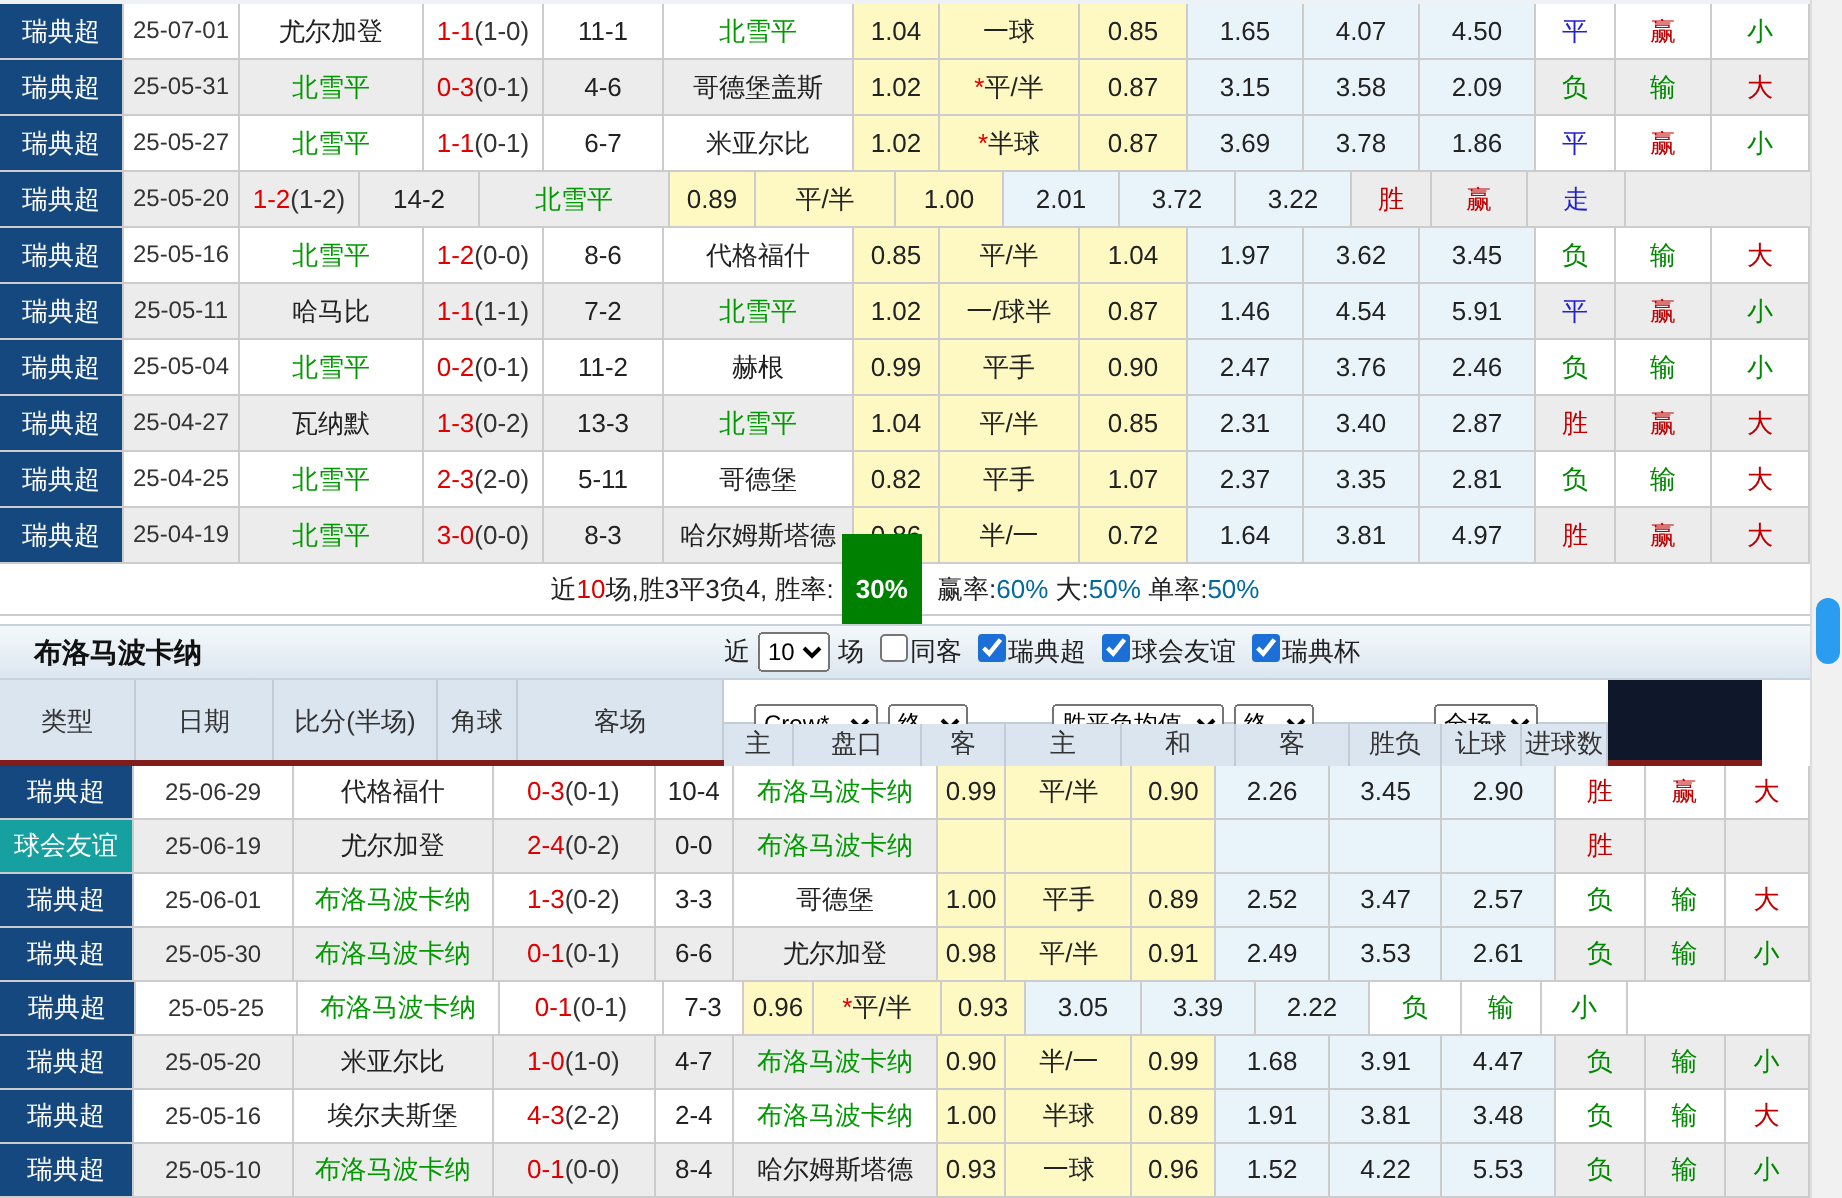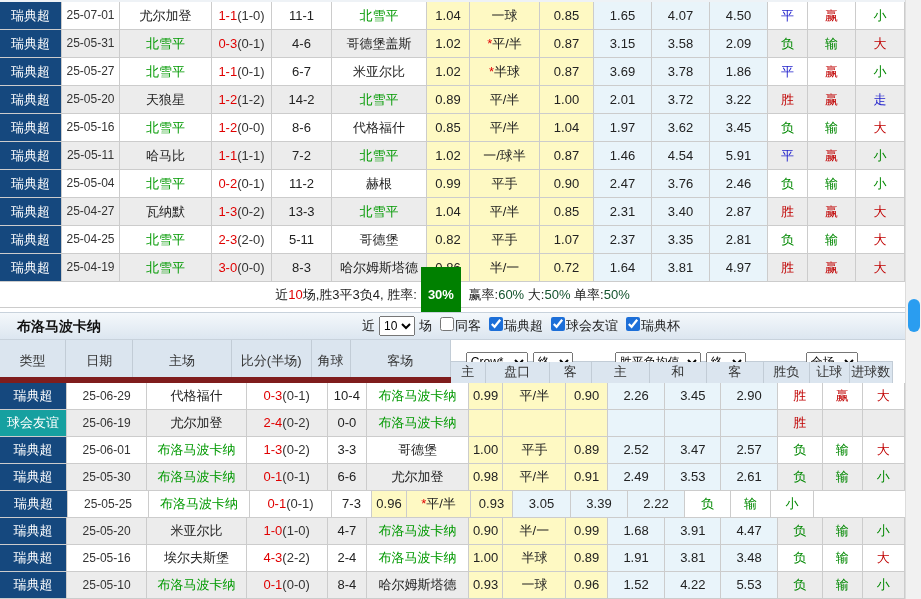--- a/index.html
+++ b/index.html
@@ -30,34 +30,34 @@
   .green{color:#009900}
   .sc{color:#e00000}
   .hf{color:#333}
   .star{color:#e00000}
   .badge{display:inline-block;background:#e00000;color:#fff;font-size:10px;line-height:12px;padding:0 2px;vertical-align:3px}
   .t-red{color:#c00000}.t-green{color:#008800}.t-blue{color:#2222cc}
   
   .summary{height:26px;line-height:25px;width:905px;text-align:center;border-bottom:1px solid #ccc;box-sizing:border-box;font-size:13px}
   .sum-plain{color:#222}
   .sum-red{color:#e00000}
-  .sum-blue{color:#14532d}
+  .sum-blue{color:#0369a1}
   .sum-badge{background:#008000;color:#fff;padding:20px 7px;margin:0 4px;font-weight:bold}
   .gap{height:4px;background:#fff}
   
   .sechdr{position:relative;height:28px;width:905px;background:linear-gradient(#f4f8fb,#dce6f0);
     border-top:1px solid #c8d2dc;border-bottom:1px solid #c8d2dc;box-sizing:border-box}
   .sectitle{position:absolute;left:17px;top:0;line-height:26px;font-weight:bold;font-size:14px;color:#111}
   .filters{position:absolute;left:362px;top:0;height:26px;display:flex;align-items:center;font-size:13px;color:#222}
   .filters select{margin:0 4px;height:20px;font-size:12px}
   .chk{display:flex;align-items:flex-start;margin-left:8px;cursor:pointer}
   input[type=checkbox]{width:14px;height:14px;margin:0 1px 0 0;accent-color:#1d6fd8}
   
   .header2{position:relative;display:flex;height:43px;width:881px;background:#0f172a;
-    border-bottom:6px solid #7f1d1d;box-sizing:border-box}
+    border-bottom:3px solid #7f1d1d;box-sizing:border-box}
   .hcell{box-sizing:border-box;border-right:1px solid #c2ccd6;line-height:42px;text-align:center;color:#333;background:#dbe5ef}
   .h0{width:68px}.h1{width:69px}.h2{width:101px}.h3{width:82px}.h4{width:40px}.h5{width:103px}
   .hdr-right{position:relative;width:442px}
   .hdr-selects{position:absolute;left:0;top:0;width:442px;height:22px;background:#fff;border-bottom:1px solid #c2ccd6;box-sizing:border-box}
   .hdr-selects select{position:absolute;top:12px;height:20px;font-size:12px}
   .sel0{left:15px;width:62px}.sel1{left:82px;width:40px}.sel2{left:164px;width:86px}.sel3{left:255px;width:40px}.sel4{left:355px;width:52px}
   .hdr-sub{position:absolute;left:0;top:22px;width:442px;height:21px;display:flex}
   .scol{box-sizing:border-box;border-right:1px solid #c2ccd6;background:#dbe5ef;text-align:center;line-height:20px;color:#333}
   .s0{width:35px}.s1{width:64px}.s2{width:42px}.s3{width:58px}.s4{width:57px}.s5{width:57px}.s6{width:46px}.s7{width:40px}.s8{width:43px}
   
@@ -118,21 +118,20 @@
         <div class="cell c9 blue-bg">3.69</div>
         <div class="cell c10 blue-bg">3.78</div>
         <div class="cell c11 blue-bg">1.86</div>
         <div class="cell c12 t-blue">平</div>
         <div class="cell c13 t-red">赢</div>
         <div class="cell c14 t-green">小</div>
       </div>
       <div class="row alt">
         <div class="cell c0 lg-navy">瑞典超</div>
         <div class="cell c1">25-05-20</div>
-        <div class="cell c2"><span>天狼星</span></div>
         <div class="cell c3"><span class="sc">1-2</span><span class="hf">(1-2)</span></div>
         <div class="cell c4">14-2</div>
         <div class="cell c5"><span class="green">北雪平</span></div>
         <div class="cell c6 cream">0.89</div>
         <div class="cell c7 cream">平/半</div>
         <div class="cell c8 cream">1.00</div>
         <div class="cell c9 blue-bg">2.01</div>
         <div class="cell c10 blue-bg">3.72</div>
         <div class="cell c11 blue-bg">3.22</div>
         <div class="cell c12 t-red">胜</div>
@@ -271,21 +270,20 @@
             <span>瑞典杯</span>
           </label>
         </span>
     </div>
   </div>
 
   <div class="header2" id="header2">
 
     <div class="hcell h0">类型</div>
       <div class="hcell h1">日期</div>
-      <div class="hcell h2">主场</div>
       <div class="hcell h3">比分(半场)</div>
       <div class="hcell h4">角球</div>
       <div class="hcell h5">客场</div>
       <div class="hdr-right" id="hdr-right">
       <div class="hdr-selects" id="hdr-selects">
           <select class="sel0"><option>Crow*</option></select>
           <select class="sel1"><option>终</option></select>
           <select class="sel2"><option>胜平负均值</option></select>
           <select class="sel3"><option>终</option></select>
           <select class="sel4"><option>全场</option></select>

